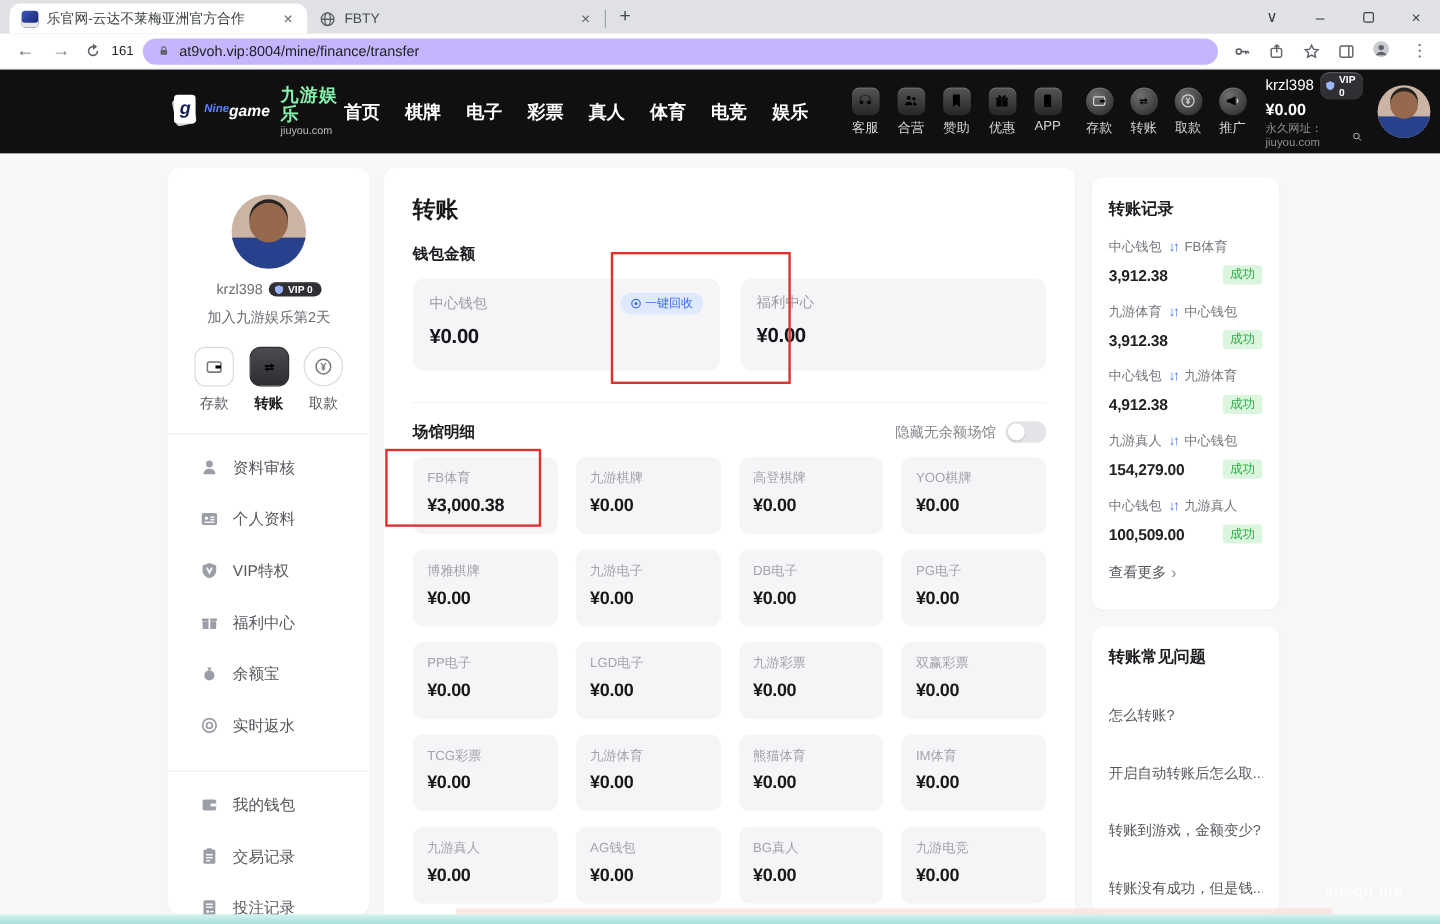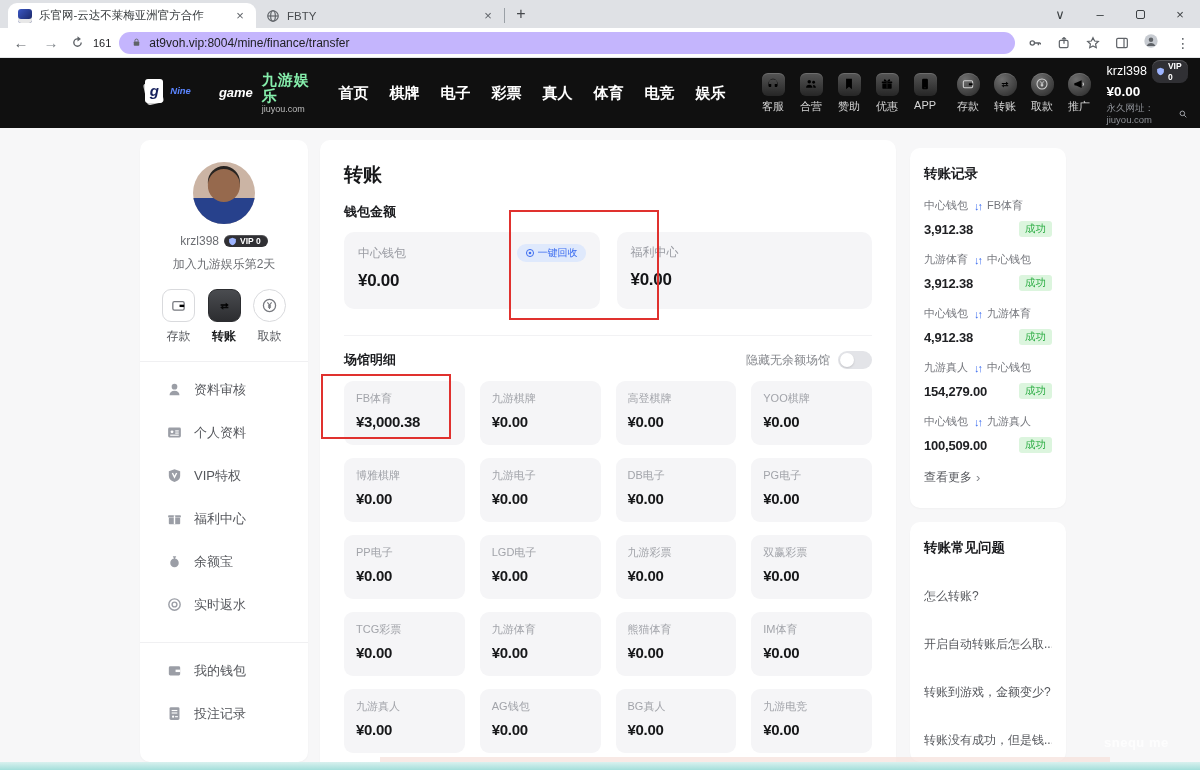--- a/index.html
+++ b/index.html
@@ -44,25 +44,25 @@
   .tb-dots { font-size:14px; color:#5f6368; width:10px; text-align:center; }
 
   
   .site-header { height:70px; background:#101010; display:flex; align-items:center; padding:0 16px 0 145px; color:#fff; }
   .logo { display:flex; align-items:center; gap:7px; }
   .logo-cards { position:relative; width:24px; height:27px; }
   .logo-cards:before { content:""; position:absolute; left:0; top:3px; width:17px; height:22px; background:#cfcfcf; border-radius:3px; transform:rotate(-12deg); }
   .logo-cards:after { content:"g"; position:absolute; right:0; top:0; width:18px; height:24px; background:#fff; border-radius:3px; color:#16215c; font-weight:700; font-size:15px; text-align:center; line-height:23px; font-style:italic; }
   .logo-col { display:flex; flex-direction:row; line-height:1.05; }
   .logo-accent { color:#5b85ff; font-size:9.5px; font-style:italic; font-weight:700; }
-  .logo-script { color:#fff; font-size:13px; font-style:italic; font-weight:700;margin-left:28px; }
+  .logo-script { color:#fff; font-size:13px; font-style:italic; font-weight:700; }
   .logo-col2 { display:flex; flex-direction:column; line-height:1.1; margin-left:2px; }
   .logo-cn { font-size:15px; font-weight:700; color:#86efac; letter-spacing:1px; }
   .logo-domain { font-size:9px; color:#bdbdbd; }
-  .site-nav { display:flex; gap:21px; margin-left:28px;font-family:Liberation Serif, serif; }
+  .site-nav { display:flex; gap:21px; margin-left:4px;font-family:Liberation Serif, serif; }
   .nav-item { font-size:15px; font-weight:600; color:#fff; white-space:nowrap; }
   .header-tools { display:flex; gap:15px; margin-left:36px; }
   .header-tools2 { display:flex; gap:14px; margin-left:20px; }
   .tool { display:flex; flex-direction:column; align-items:center; gap:3px; }
   .tool-icon { width:23px; height:23px; border-radius:6px; background:linear-gradient(180deg,#555,#262626); color:#d3d3d3; display:flex; align-items:center; justify-content:center; box-shadow:inset 0 1px 0 rgba(255,255,255,.15); }
   .tool-icon.round { border-radius:50%; background:radial-gradient(circle at 35% 28%, #6f6f6f, #262626); }
   .tool-icon svg { width:14px; height:14px; }
   .tool-label { font-size:11px; color:#d6d6d6; white-space:nowrap; }
   .header-user { margin-left:16px; display:flex; flex-direction:column; gap:1px; line-height:1.25; }
   .hu-row1 { display:flex; align-items:center; gap:5px; }
@@ -491,20 +491,32 @@
               <svg viewBox="0 0 24 24" aria-hidden="true">
                 <rect x="4" y="6" width="16" height="13" rx="2"></rect>
                 <rect x="13.5" y="10.8" width="6.5" height="3.4" fill="#fff"></rect>
               </svg>
             </span>
             <span class="menu-label">我的钱包</span>
           </div>
           <div class="menu-item">
             <span class="ic">
               <svg viewBox="0 0 24 24" aria-hidden="true">
+                <rect x="5" y="4" width="14" height="17" rx="2"></rect>
+                <rect x="9" y="2.6" width="6" height="3.6" rx="1"></rect>
+                <rect x="8" y="9.5" width="8" height="1.6" fill="#fff"></rect>
+                <rect x="8" y="13" width="8" height="1.6" fill="#fff"></rect>
+                <rect x="8" y="16.5" width="5" height="1.6" fill="#fff"></rect>
+              </svg>
+            </span>
+            <span class="menu-label">交易记录</span>
+          </div>
+          <div class="menu-item">
+            <span class="ic">
+              <svg viewBox="0 0 24 24" aria-hidden="true">
                 <rect x="5" y="3" width="14" height="18" rx="2"></rect>
                 <rect x="8" y="7" width="8" height="1.6" fill="#fff"></rect>
                 <rect x="8" y="10.5" width="8" height="1.6" fill="#fff"></rect>
                 <circle cx="10" cy="16.5" r="1.6" fill="#fff"></circle>
                 <rect x="12.8" y="15.7" width="4" height="1.6" fill="#fff"></rect>
               </svg>
             </span>
             <span class="menu-label">投注记录</span>
           </div>
         </div>

